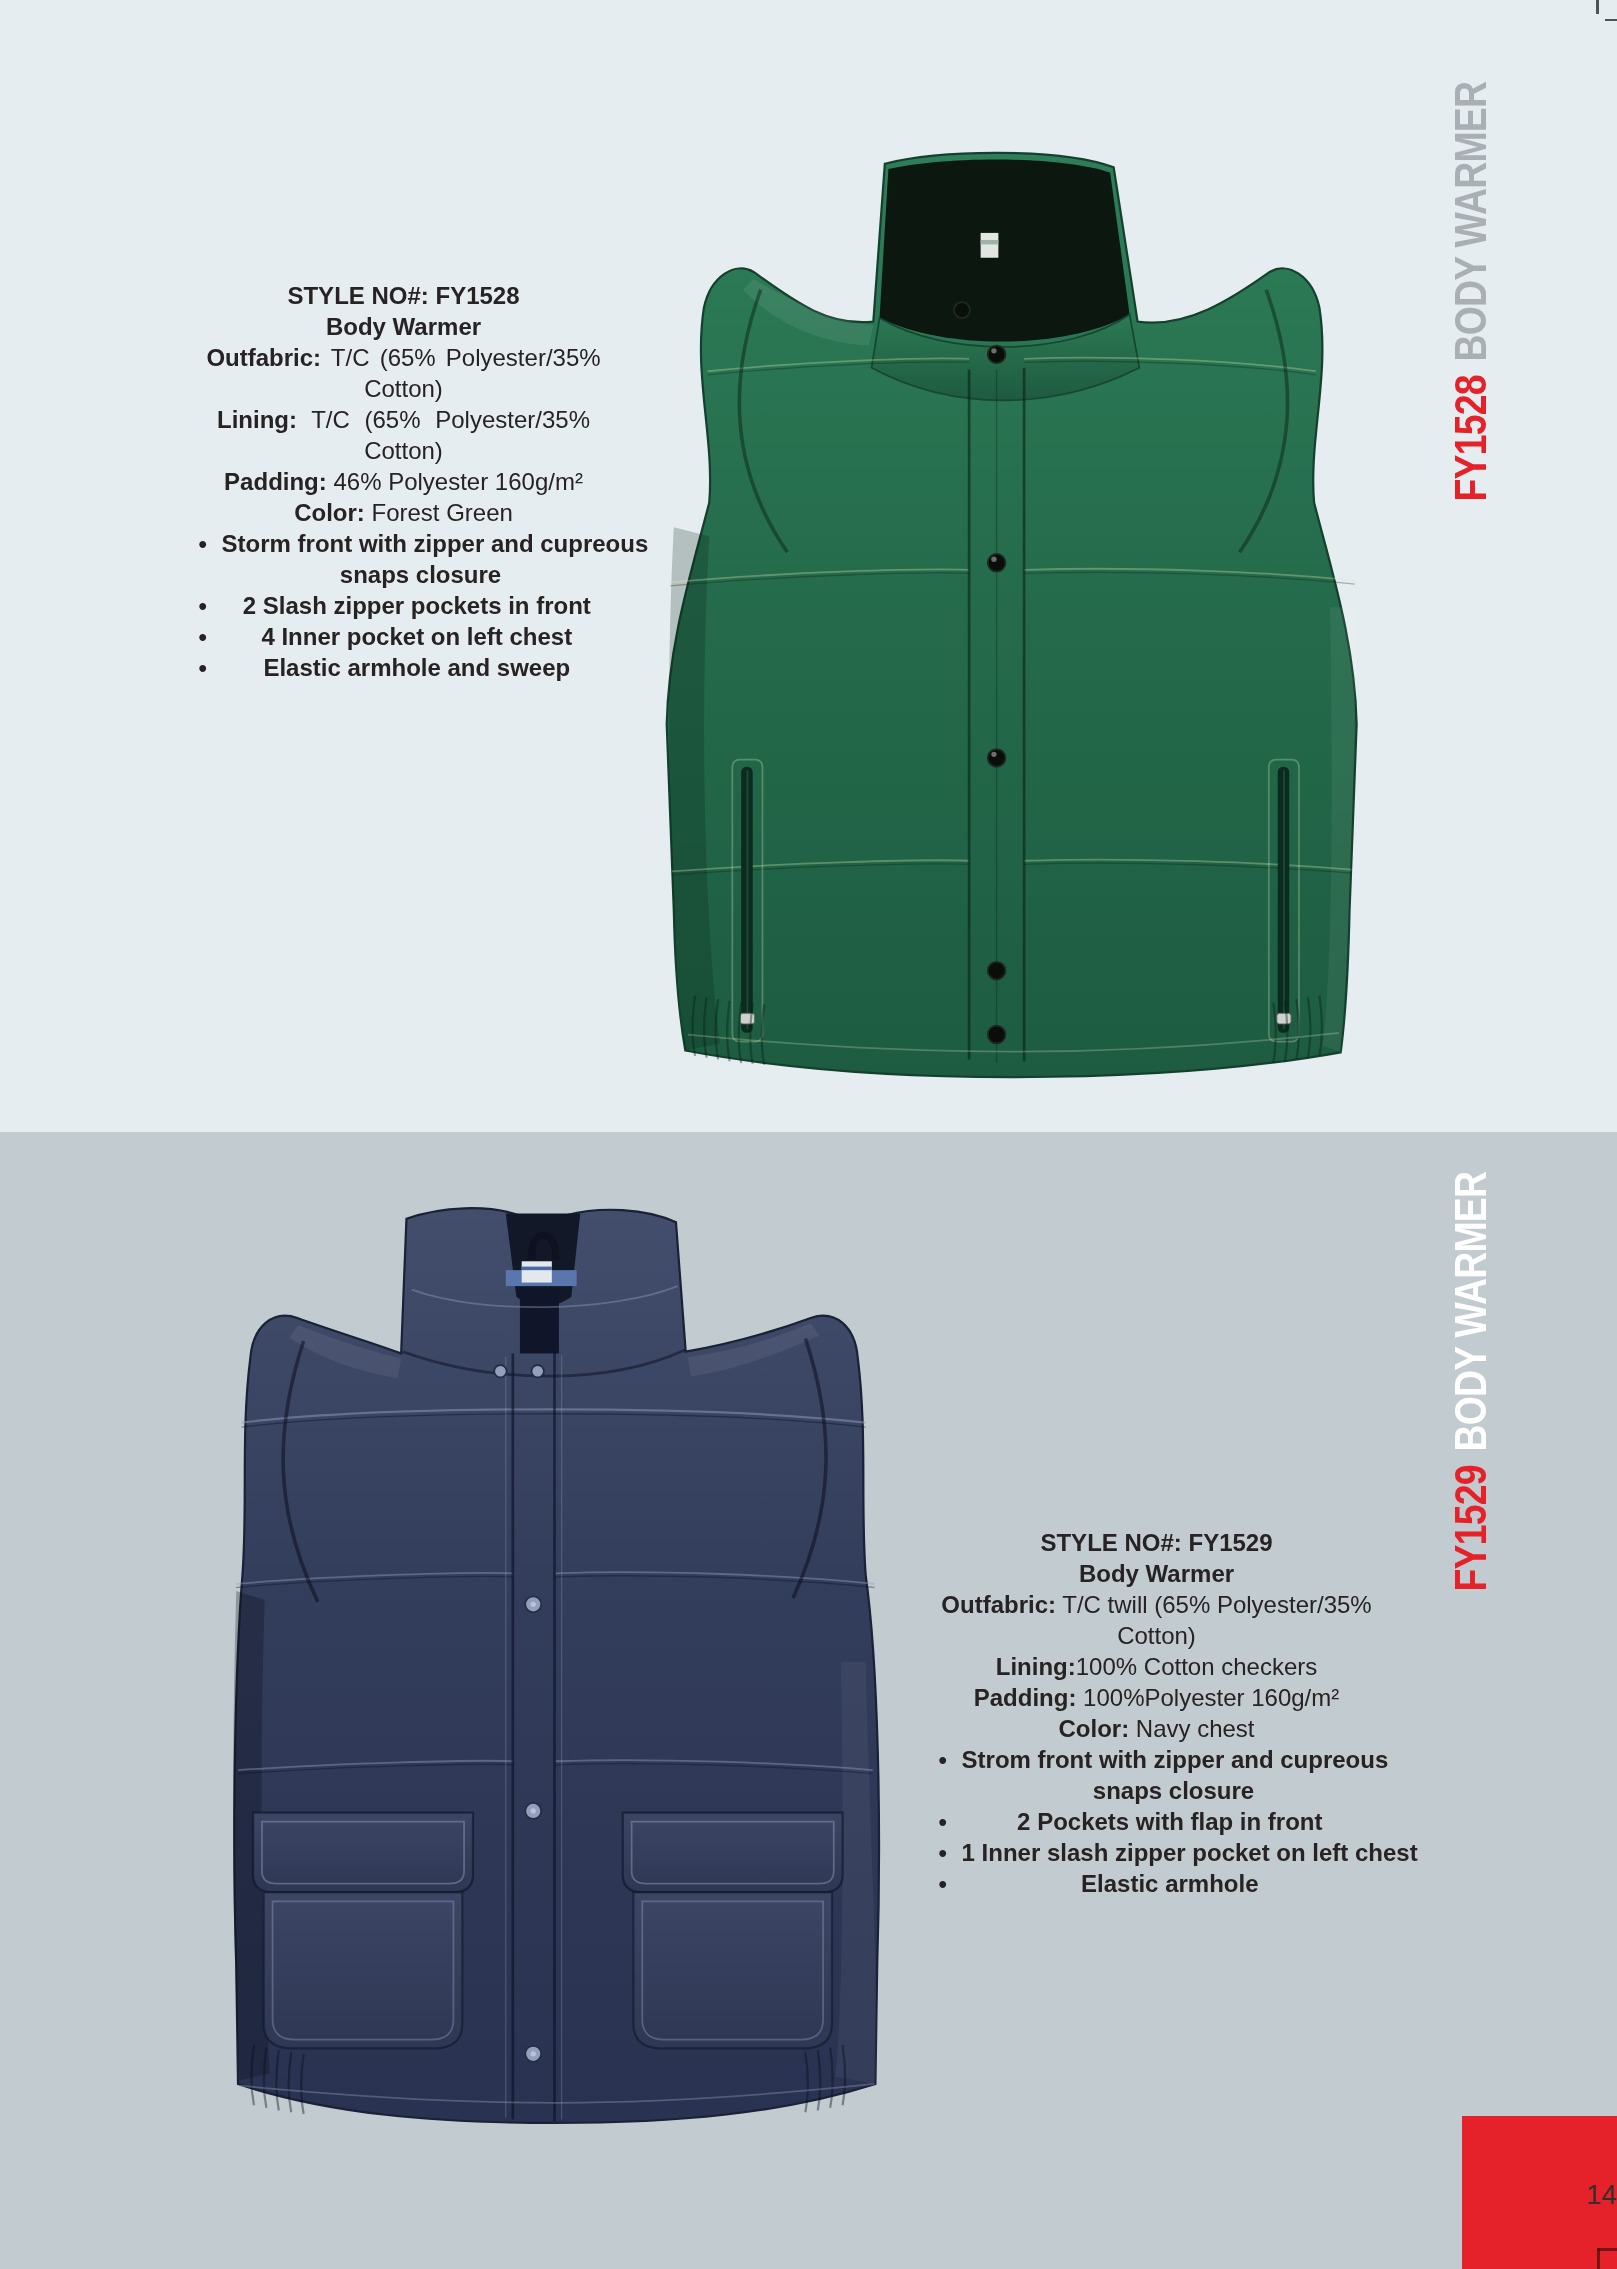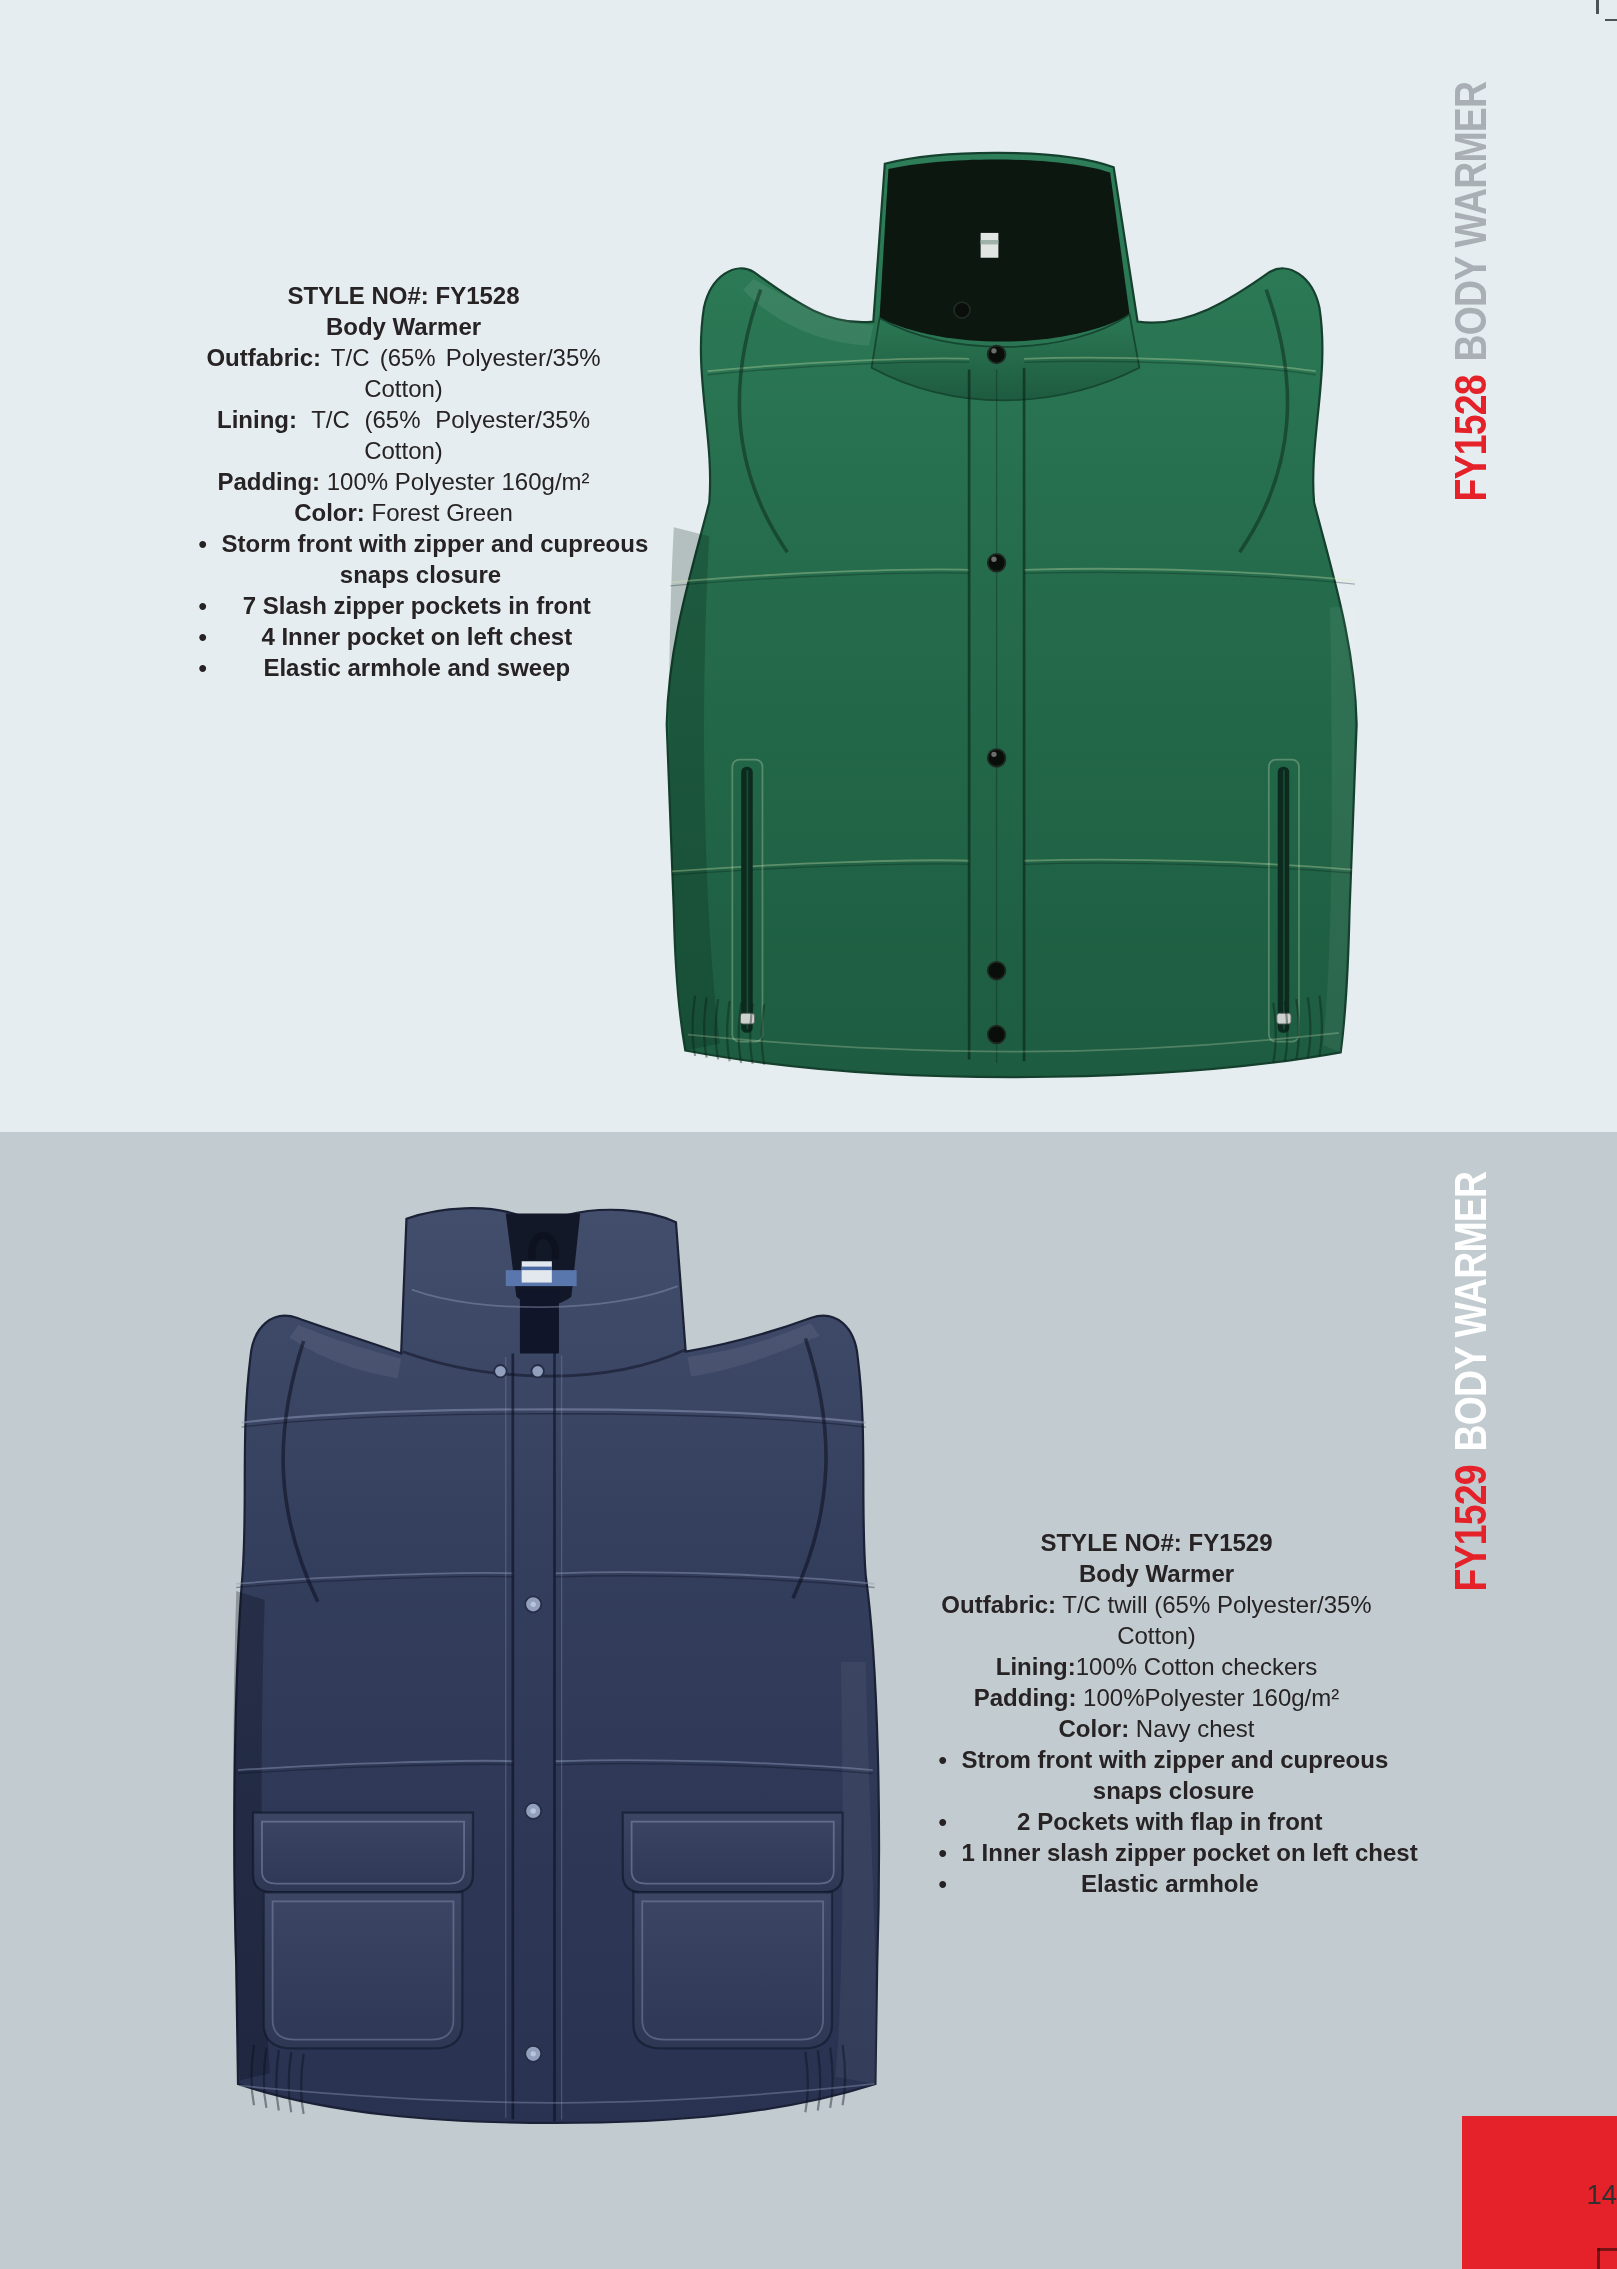--- a/index.html
+++ b/index.html
@@ -60,28 +60,28 @@
 
   <section class="half top">
 
     <div class="spec-block" style="left:195px;top:280px;width:417px;">
       <div class="srow"><span class="b">STYLE NO#: FY1528</span><span></span></div>
       <div class="srow"><span class="b">Body Warmer</span><span></span></div>
       <div class="srow ws1"><span class="b">Outfabric:</span><span> T/C (65% Polyester/35%</span></div>
       <div class="srow"><span class="b"></span><span>Cotton)</span></div>
       <div class="srow ws2"><span class="b">Lining:</span><span> T/C (65% Polyester/35%</span></div>
       <div class="srow"><span class="b"></span><span>Cotton)</span></div>
-      <div class="srow"><span class="b">Padding:</span><span> 100% Polyester 160g/m²</span></div>
+      <div class="srow"><span class="b">Padding:</span><span> 46% Polyester 160g/m²</span></div>
       <div class="srow"><span class="b">Color:</span><span> Forest Green</span></div>
       <div>
         <div class="fline bullet">Storm front with zipper and cupreous</div>
         <div class="fline cont">snaps closure</div>
       </div>
       <div>
-          <div class="fline bullet">7 Slash zipper pockets in front</div>
+          <div class="fline bullet">2 Slash zipper pockets in front</div>
         </div>
       <div>
           <div class="fline bullet">4 Inner pocket on left chest</div>
         </div>
       <div>
           <div class="fline bullet">Elastic armhole and sweep</div>
         </div>
     </div>
 
     <svg class="vest" style="left:656px;top:146px;" width="714" height="940" viewBox="0 0 805 1060">

